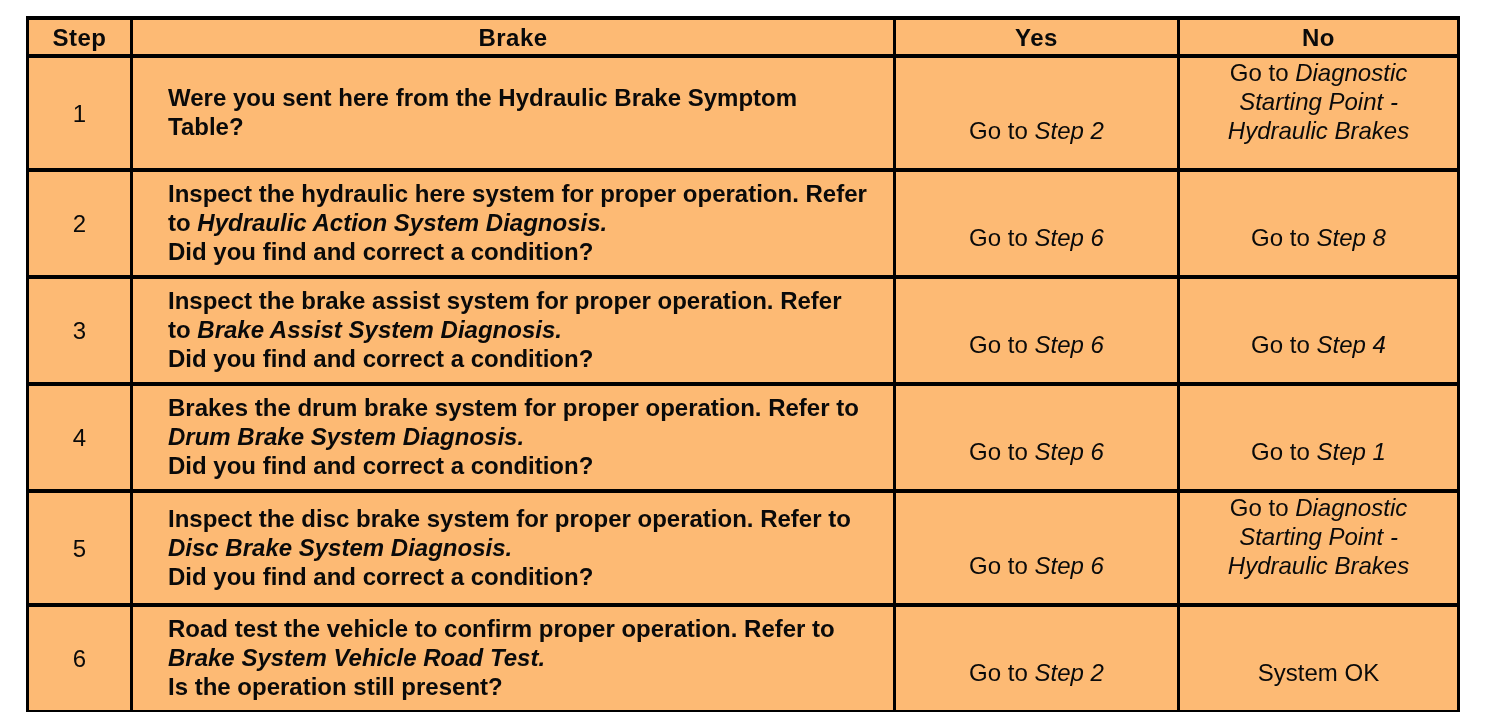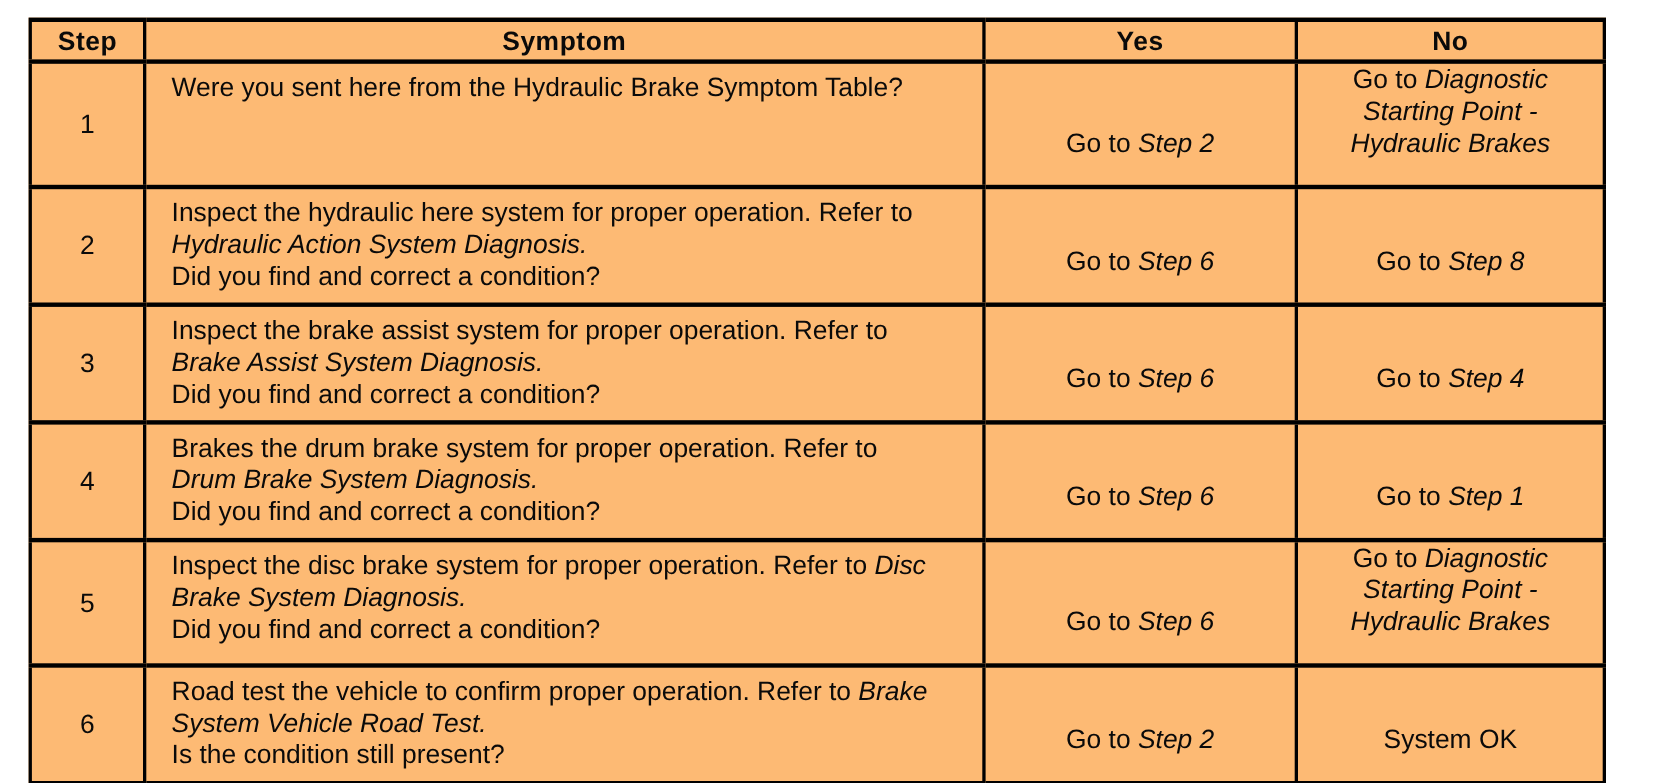--- a/index.html
+++ b/index.html
@@ -50,27 +50,28 @@
   td.step {
     text-align: center;
     vertical-align: middle;
     font-size: 24px;
   }
   td.action {
     vertical-align: top;
   }
   .action-inner {
     width: 700px;
-    margin-left: 23px;
+    margin-left: 35px;
     height: 100%;
     display: flex;
     flex-direction: column;
-    justify-content: flex-start;
+    justify-content: center;
     padding: 7px 0 9px 0;
     box-sizing: border-box;
+    font-weight: bold;
   }
   .para, .question { margin: 0; }
   .it { font-style: italic; }
   td.yes, td.no {
     vertical-align: bottom;
     text-align: center;
   }
   .cell-bottom {
     padding-bottom: 23px;
   }
@@ -92,21 +93,21 @@
   <table class="diag">
     <colgroup>
       <col style="width:104px">
       <col style="width:763px">
       <col style="width:284px">
       <col style="width:280px">
     </colgroup>
     <tbody>
       <tr class="hdr">
         <th>Step</th>
-        <th>Symptom</th>
+        <th>Brake</th>
         <th>Yes</th>
         <th>No</th>
       </tr>
 
       <tr class="r1">
         <td class="step">1</td>
         <td class="action">
           <div class="action-inner">
             <p class="para"><span>Were you sent here from the Hydraulic Brake Symptom Table?</span><span class="it"></span></p>
             <p class="question"></p>
@@ -182,21 +183,21 @@
         <td class="no">
           <div class="cell-bottom"><span class="no-wrap-limit"><span>Go to </span><span class="it">Diagnostic Starting Point - Hydraulic Brakes</span></span></div>
         </td>
       </tr>
 
       <tr class="r6">
         <td class="step">6</td>
         <td class="action">
           <div class="action-inner">
             <p class="para"><span>Road test the vehicle to confirm proper operation. Refer to </span><span class="it">Brake System Vehicle Road Test.</span></p>
-            <p class="question">Is the condition still present?</p>
+            <p class="question">Is the operation still present?</p>
           </div>
         </td>
         <td class="yes">
           <div class="cell-bottom"><span>Go to </span><span class="it">Step 2</span></div>
         </td>
         <td class="no">
           <div class="cell-bottom"><span class="no-wrap-limit"><span>System OK</span><span class="it"></span></span></div>
         </td>
       </tr>
     </tbody>

